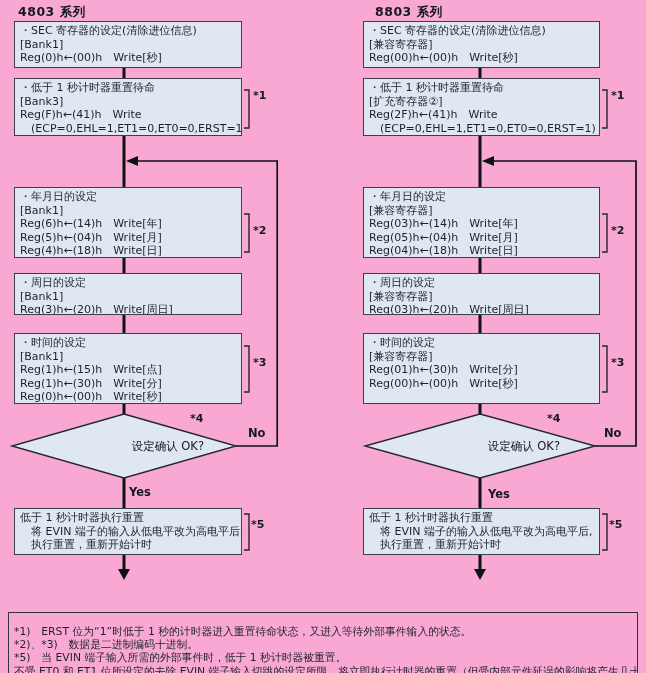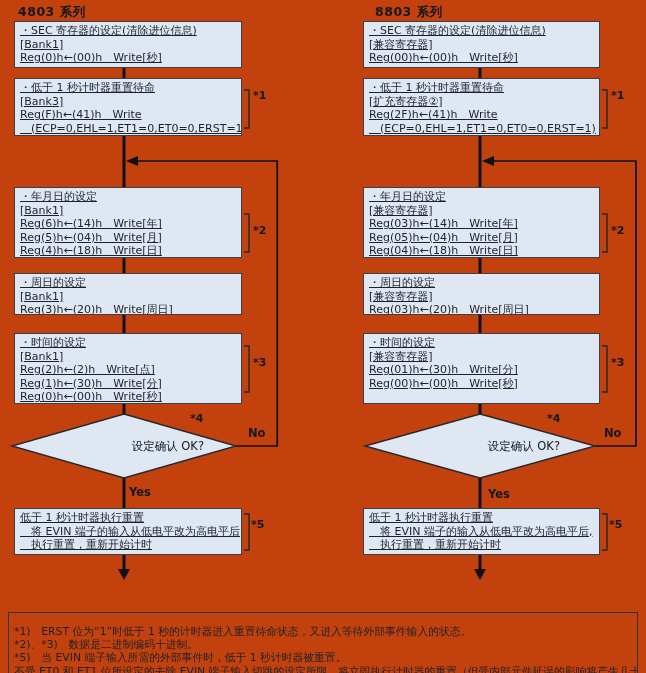--- a/index.html
+++ b/index.html
@@ -3,38 +3,37 @@
 <meta charset="utf-8">
 <style>
   html,body{margin:0;padding:0;}
   body{
     font-family:"DejaVu Sans","Liberation Sans",sans-serif;
     background:#c9d4e4;
   }
   .canvas{
     position:relative;
     width:646px;height:673px;
-    background:#c2410c;
+    background:#f9a8d4;
     overflow:hidden;
     color:#1c222c;
   }
   .overlay{position:absolute;left:0;top:0;width:646px;height:673px;}
   .hdr{
     position:absolute;
     font-size:12.5px;font-weight:bold;color:#15191f;
     white-space:nowrap;letter-spacing:.5px;
   }
   .pbox{
     position:absolute;box-sizing:border-box;
     border:1.6px solid #3a4049;
     padding:2px 5px 0 5px;
     font-size:11px;line-height:13.6px;
     white-space:nowrap;overflow:hidden;
     background:#dfe7f2;
-    text-decoration:underline;
   }
   .pbox .bl{white-space:pre;}
   .star{
     position:absolute;font-size:11px;font-weight:bold;color:#15191f;
     white-space:nowrap;
   }
   .branch-label{
     position:absolute;font-size:11.5px;font-weight:bold;color:#15191f;
     white-space:nowrap;
   }
@@ -122,21 +121,21 @@
       <div class="bl">Reg(4)h←(18)h　Write[日]</div>
     </div>
   <div class="pbox" style="left:14px;top:273px;width:228px;height:42px">
       <div class="bl">・周日的设定</div>
       <div class="bl">[Bank1]</div>
       <div class="bl">Reg(3)h←(20)h　Write[周日]</div>
     </div>
   <div class="pbox" style="left:14px;top:333px;width:228px;height:71px">
       <div class="bl">・时间的设定</div>
       <div class="bl">[Bank1]</div>
-      <div class="bl">Reg(2)h←(2)h　Write[点]</div>
+      <div class="bl">Reg(1)h←(15)h　Write[点]</div>
       <div class="bl">Reg(1)h←(30)h　Write[分]</div>
       <div class="bl">Reg(0)h←(00)h　Write[秒]</div>
     </div>
   <div class="pbox" style="left:14px;top:508px;width:228px;height:47px">
       <div class="bl">低于 1 秒计时器执行重置</div>
       <div class="bl">　将 EVIN 端子的输入从低电平改为高电平后,</div>
       <div class="bl">　执行重置，重新开始计时</div>
     </div>
 
   <div class="pbox" style="left:363px;top:21px;width:237px;height:47px">

